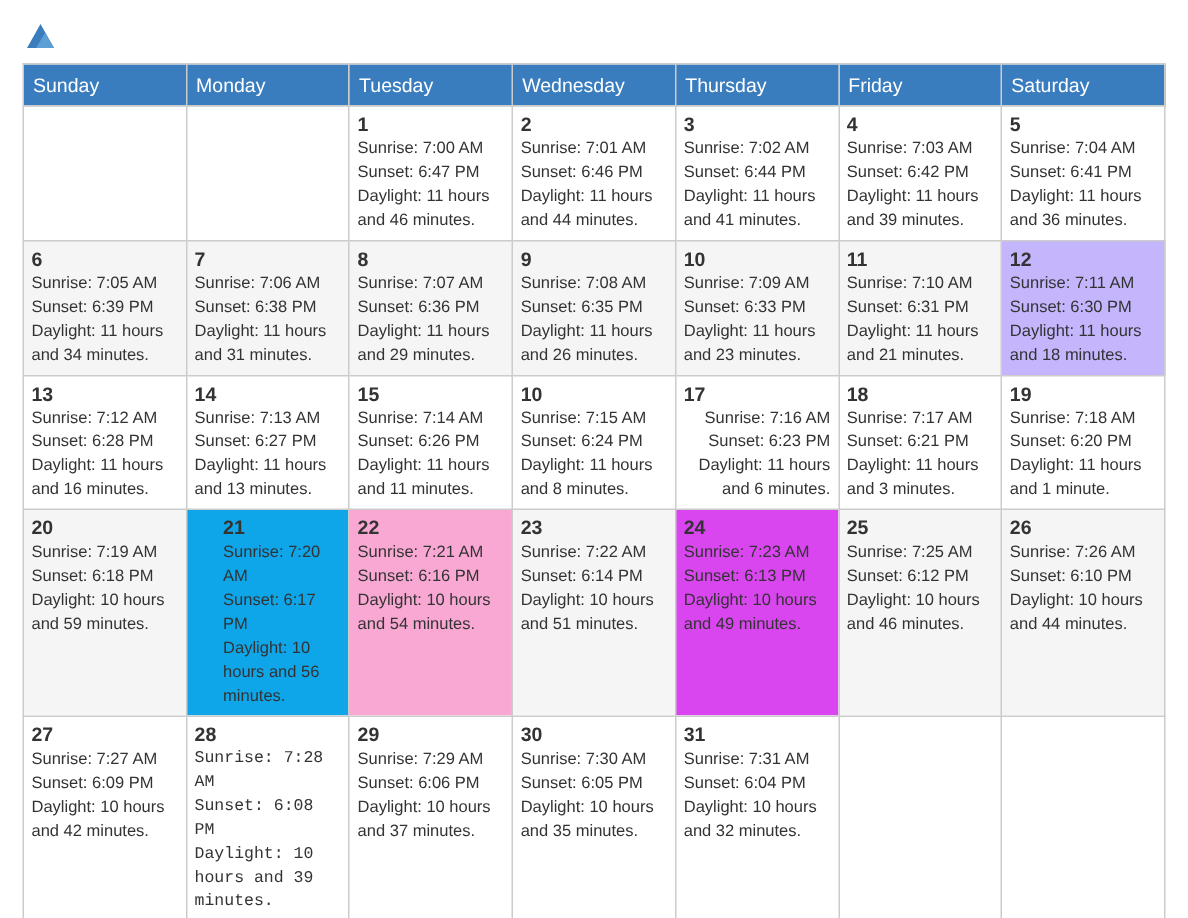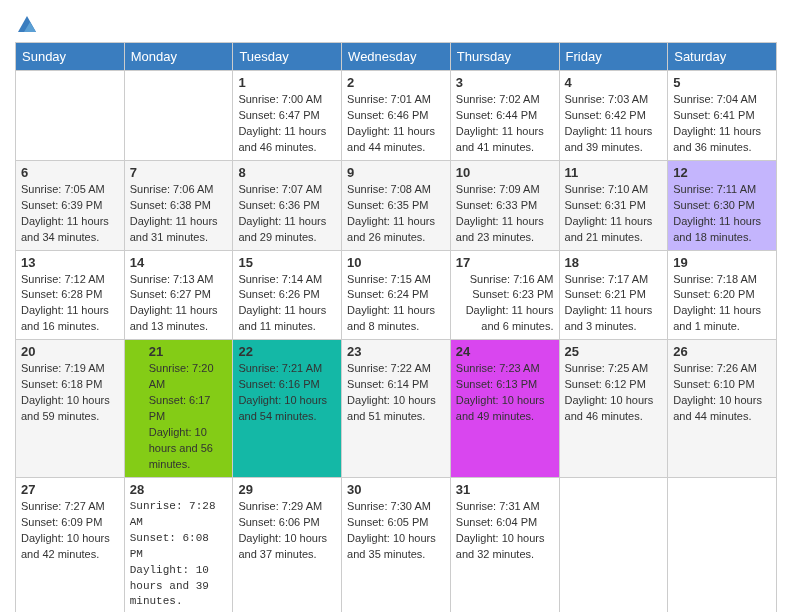--- a/index.html
+++ b/index.html
@@ -237,27 +237,27 @@
 Daylight: 11 hours and 1 minute.</div>
         </td>
       </tr>
       <tr style="background: rgb(245, 245, 245);">
         <td style="background: rgb(245, 245, 245);">
           <span class="day-number">20</span>
           <div class="day-info" style="white-space: pre-line;">Sunrise: 7:19 AM
 Sunset: 6:18 PM
 Daylight: 10 hours and 59 minutes.</div>
         </td>
-        <td style="background: #84cc16; padding-left: 24px;">
+        <td style="background: #0ea5e9; padding-left: 24px;">
           <span class="day-number">21</span>
           <div class="day-info" style="white-space: pre-line;">Sunrise: 7:20 AM
 Sunset: 6:17 PM
 Daylight: 10 hours and 56 minutes.</div>
         </td>
-        <td style="background: #14b8a6;">
+        <td style="background: #f9a8d4;">
           <span class="day-number">22</span>
           <div class="day-info" style="white-space: pre-line;">Sunrise: 7:21 AM
 Sunset: 6:16 PM
 Daylight: 10 hours and 54 minutes.</div>
         </td>
         <td style="background: rgb(245, 245, 245);">
           <span class="day-number">23</span>
           <div class="day-info" style="white-space: pre-line;">Sunrise: 7:22 AM
 Sunset: 6:14 PM
 Daylight: 10 hours and 51 minutes.</div>

